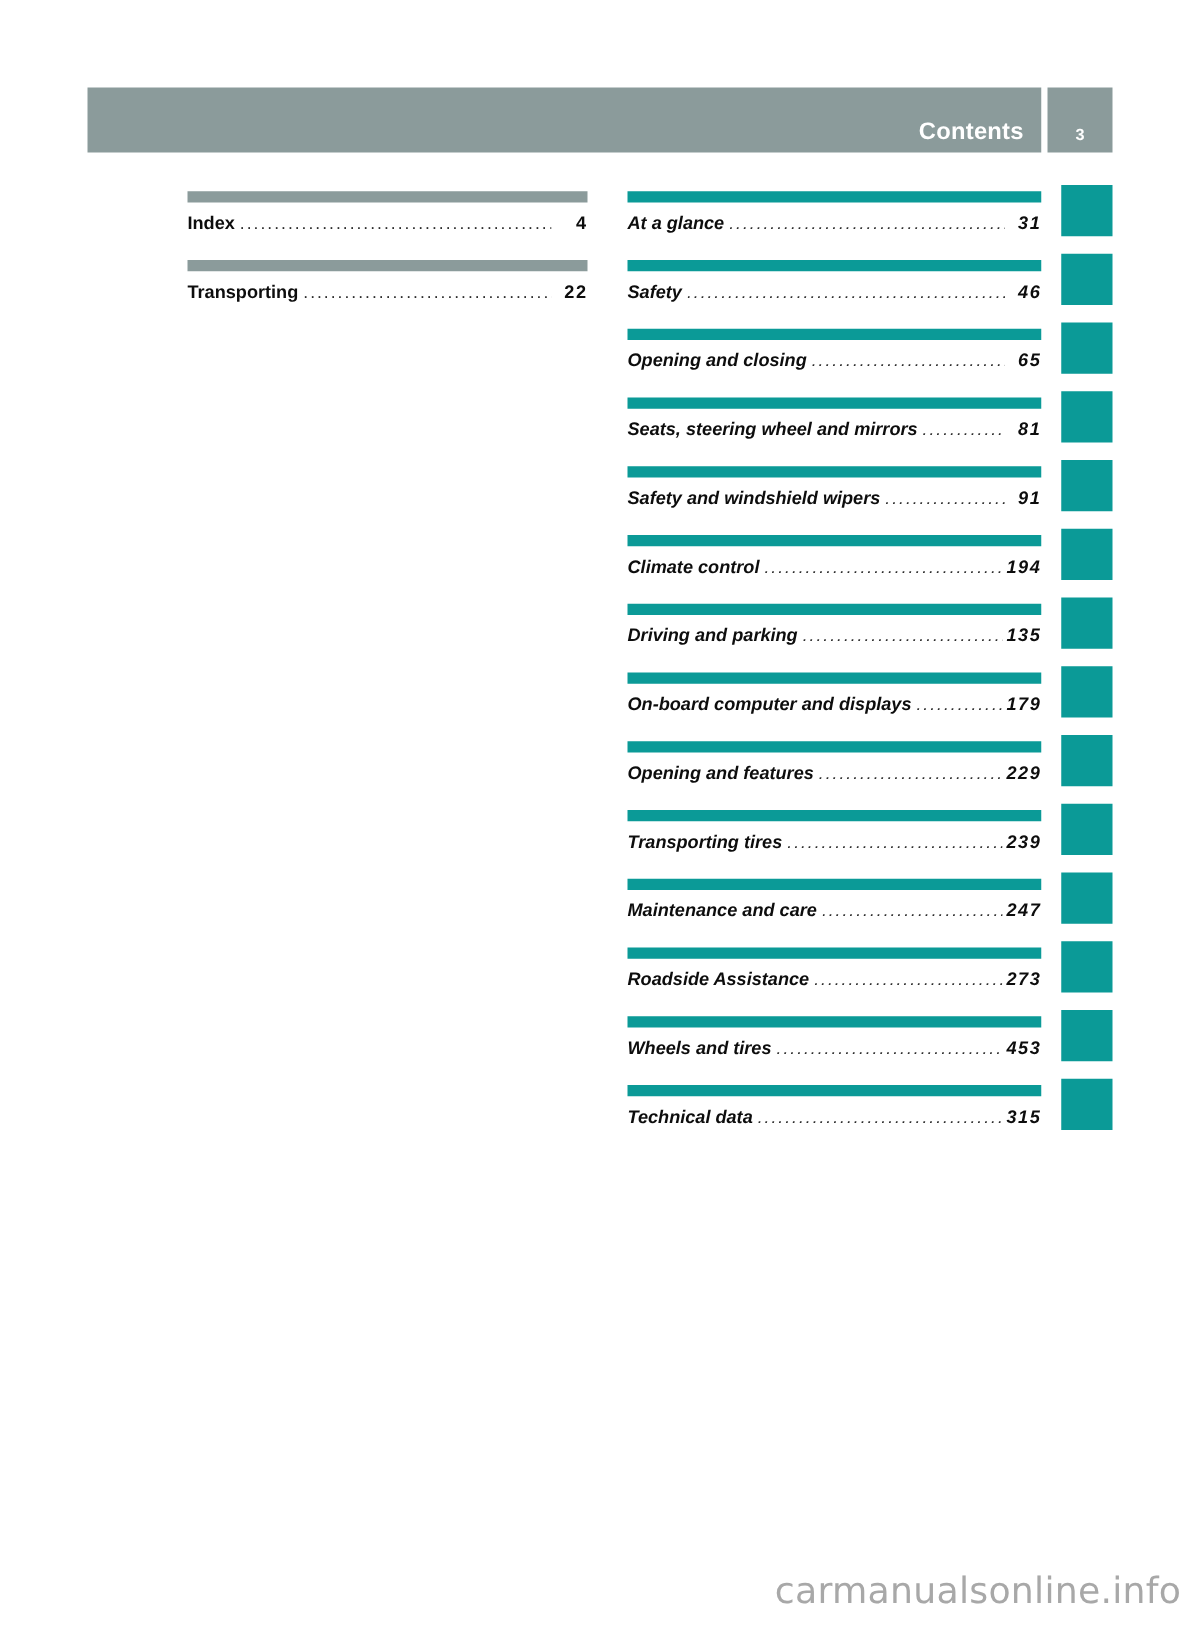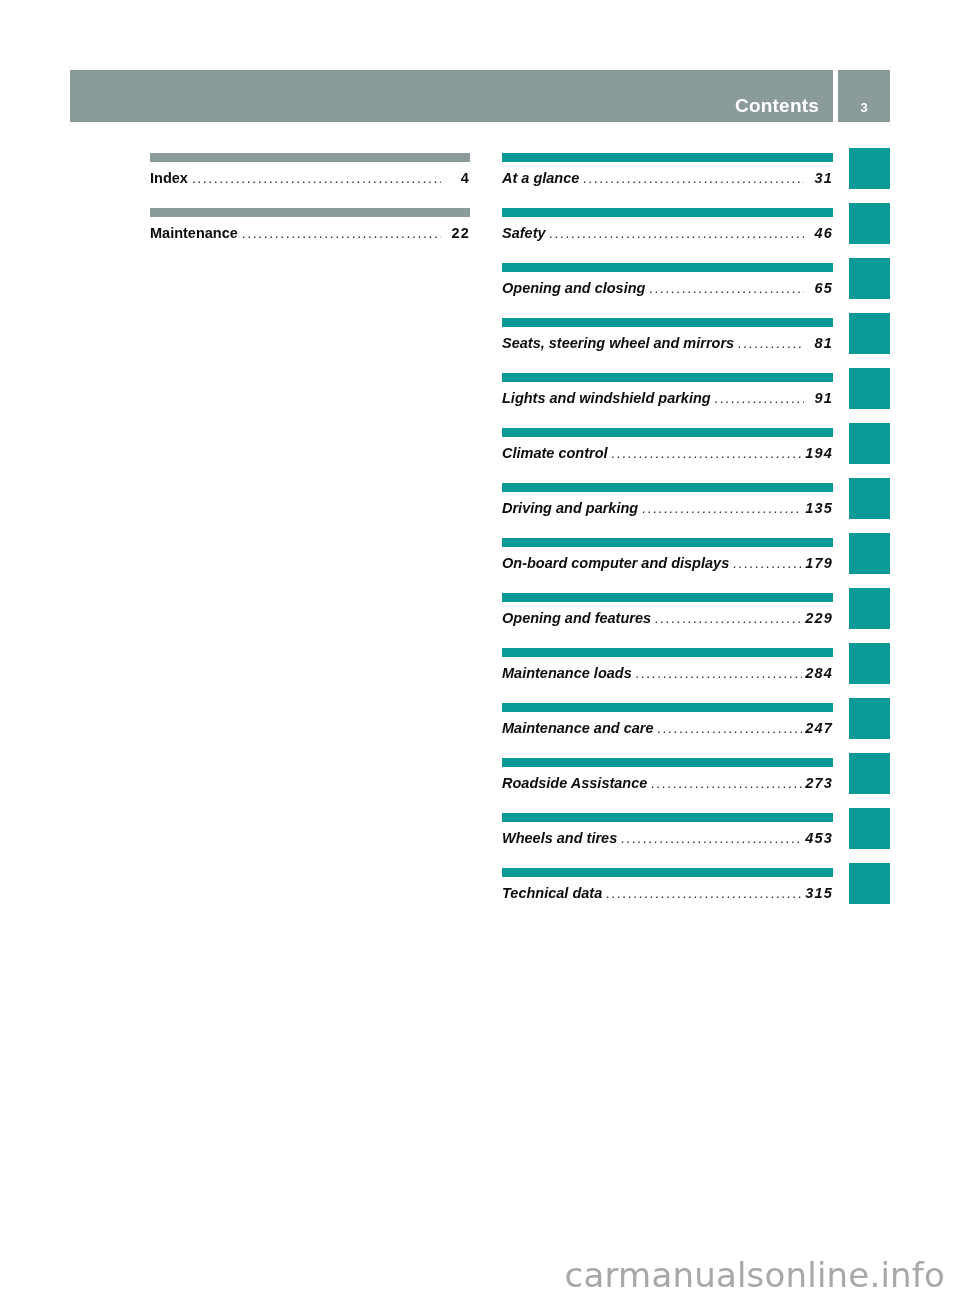--- a/index.html
+++ b/index.html
@@ -138,21 +138,21 @@
   }
 
   
   .watermark {
     position: absolute;
     left: 0;
     top: 1255px;
     width: 945px;
     text-align: right;
     color: #a8a8a8;
-    font-size: 34px;
+    font-size: 29px;
     letter-spacing: 0.2px;
     font-family: "DejaVu Sans", sans-serif;
   }
 </style>
 </head>
 <body>
 
 <div class="header">
   <div class="header-bar">
     <span class="header-title">Contents</span>
@@ -168,21 +168,21 @@
         <div class="rule"></div>
         <div class="line">
           <span class="label">Index</span>
           <span class="leader">..........................................................................</span>
           <span class="pagenum">4</span>
         </div>
       </div>
       <div class="entry">
         <div class="rule"></div>
         <div class="line">
-          <span class="label">Maintenance</span>
+          <span class="label">Transporting</span>
           <span class="leader">..........................................................................</span>
           <span class="pagenum">22</span>
         </div>
       </div>
     </div>
   <div class="col col-right" id="col-right">
       <div class="entry">
         <div class="rule"></div>
         <div class="line">
           <span class="label">At a glance</span>
@@ -210,21 +210,21 @@
         <div class="rule"></div>
         <div class="line">
           <span class="label">Seats, steering wheel and mirrors</span>
           <span class="leader">..........................................................................</span>
           <span class="pagenum">81</span>
         </div>
       </div>
       <div class="entry">
         <div class="rule"></div>
         <div class="line">
-          <span class="label">Lights and windshield parking</span>
+          <span class="label">Safety and windshield wipers</span>
           <span class="leader">..........................................................................</span>
           <span class="pagenum">91</span>
         </div>
       </div>
       <div class="entry">
         <div class="rule"></div>
         <div class="line">
           <span class="label">Climate control</span>
           <span class="leader">..........................................................................</span>
           <span class="pagenum">194</span>
@@ -250,23 +250,23 @@
         <div class="rule"></div>
         <div class="line">
           <span class="label">Opening and features</span>
           <span class="leader">..........................................................................</span>
           <span class="pagenum">229</span>
         </div>
       </div>
       <div class="entry">
         <div class="rule"></div>
         <div class="line">
-          <span class="label">Maintenance loads</span>
-          <span class="leader">..........................................................................</span>
-          <span class="pagenum">284</span>
+          <span class="label">Transporting tires</span>
+          <span class="leader">..........................................................................</span>
+          <span class="pagenum">239</span>
         </div>
       </div>
       <div class="entry">
         <div class="rule"></div>
         <div class="line">
           <span class="label">Maintenance and care</span>
           <span class="leader">..........................................................................</span>
           <span class="pagenum">247</span>
         </div>
       </div>

